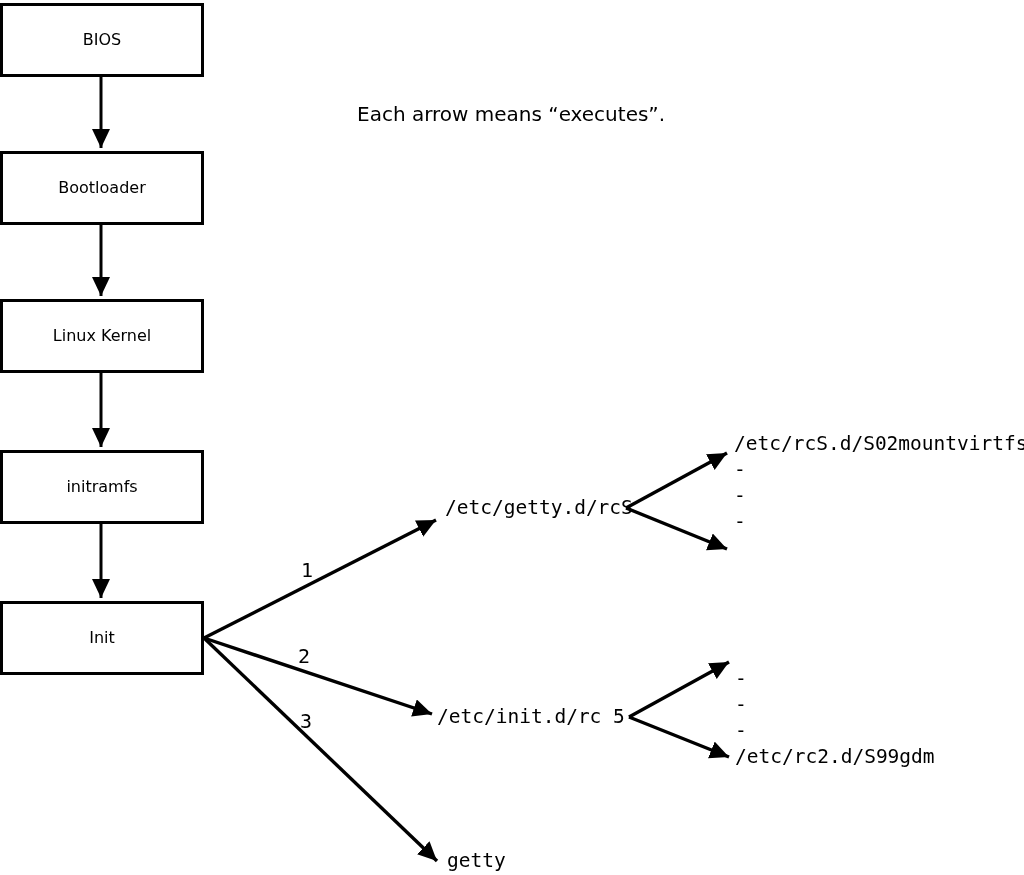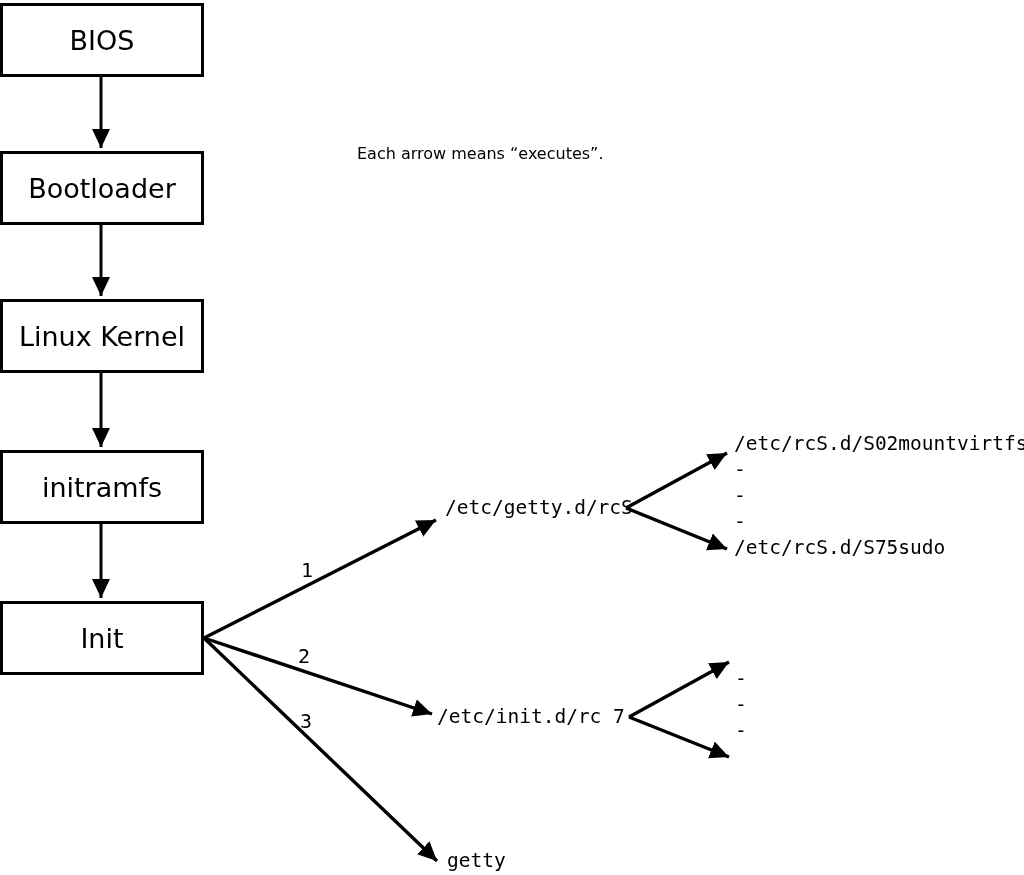--- a/index.html
+++ b/index.html
@@ -39,32 +39,31 @@
     width: 204px;
     height: 74px;
     box-sizing: border-box;
     border: 3px solid var(--ink, #000000);
     background: var(--bg, #ffffff);
     display: flex;
     align-items: center;
     justify-content: center;
   }
   .box-label {
-    font-size: 27px;
+    font-size: 16px;
     line-height: 1;
     white-space: pre;
   }
   .note {
     position: absolute;
     left: 357px;
     top: 102px;
-    font-size: 16px;
+    font-size: 20px;
     line-height: 24px;
     white-space: pre;
-    margin-top: 40px;
   }
   .mono {
     position: absolute;
     transform: translateY(-50%);
     font-family: "DejaVu Sans Mono", monospace;
     font-size: 19.5px;
     line-height: 1;
     white-space: pre;
   }
   .order {
@@ -123,22 +122,22 @@
 
   <div class="order" style="left:307px; top:570px">1</div>
   <div class="order" style="left:304px; top:656px">2</div>
   <div class="order" style="left:306px; top:721px">3</div>
 
   <div class="mono" style="left:445px; top:508px">/etc/getty.d/rcS</div>
   <div class="mono" style="left:734px; top:444px">/etc/rcS.d/S02mountvirtfs</div>
   <div class="mono" style="left:734px; top:470px">-</div>
   <div class="mono" style="left:734px; top:496px">-</div>
   <div class="mono" style="left:734px; top:522px">-</div>
-  <div class="mono" style="left:734px; top:548px">/etc/rcS.d/S75sudo</div>
 
-  <div class="mono" style="left:437px; top:717px">/etc/init.d/rc 7</div>
+  <div class="mono" style="left:437px; top:717px">/etc/init.d/rc 5</div>
   <div class="mono" style="left:735px; top:679px">-</div>
   <div class="mono" style="left:735px; top:705px">-</div>
   <div class="mono" style="left:735px; top:731px">-</div>
+  <div class="mono" style="left:735px; top:757px">/etc/rc2.d/S99gdm</div>
 
   <div class="mono" style="left:447px; top:861px">getty</div>
 
 </div>
 
 </body></html>

